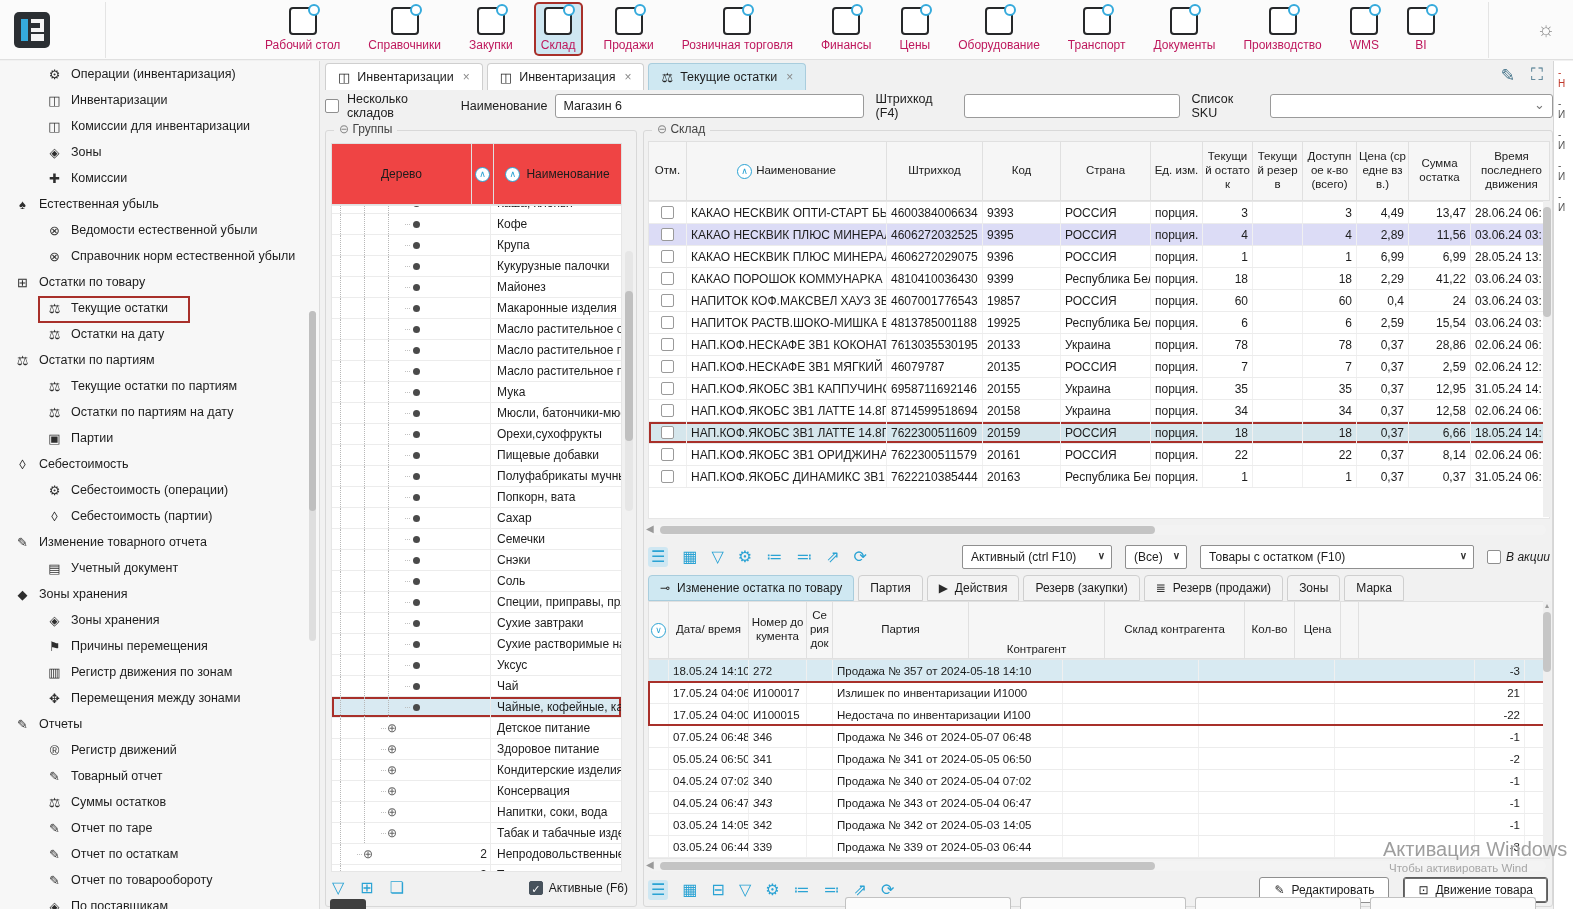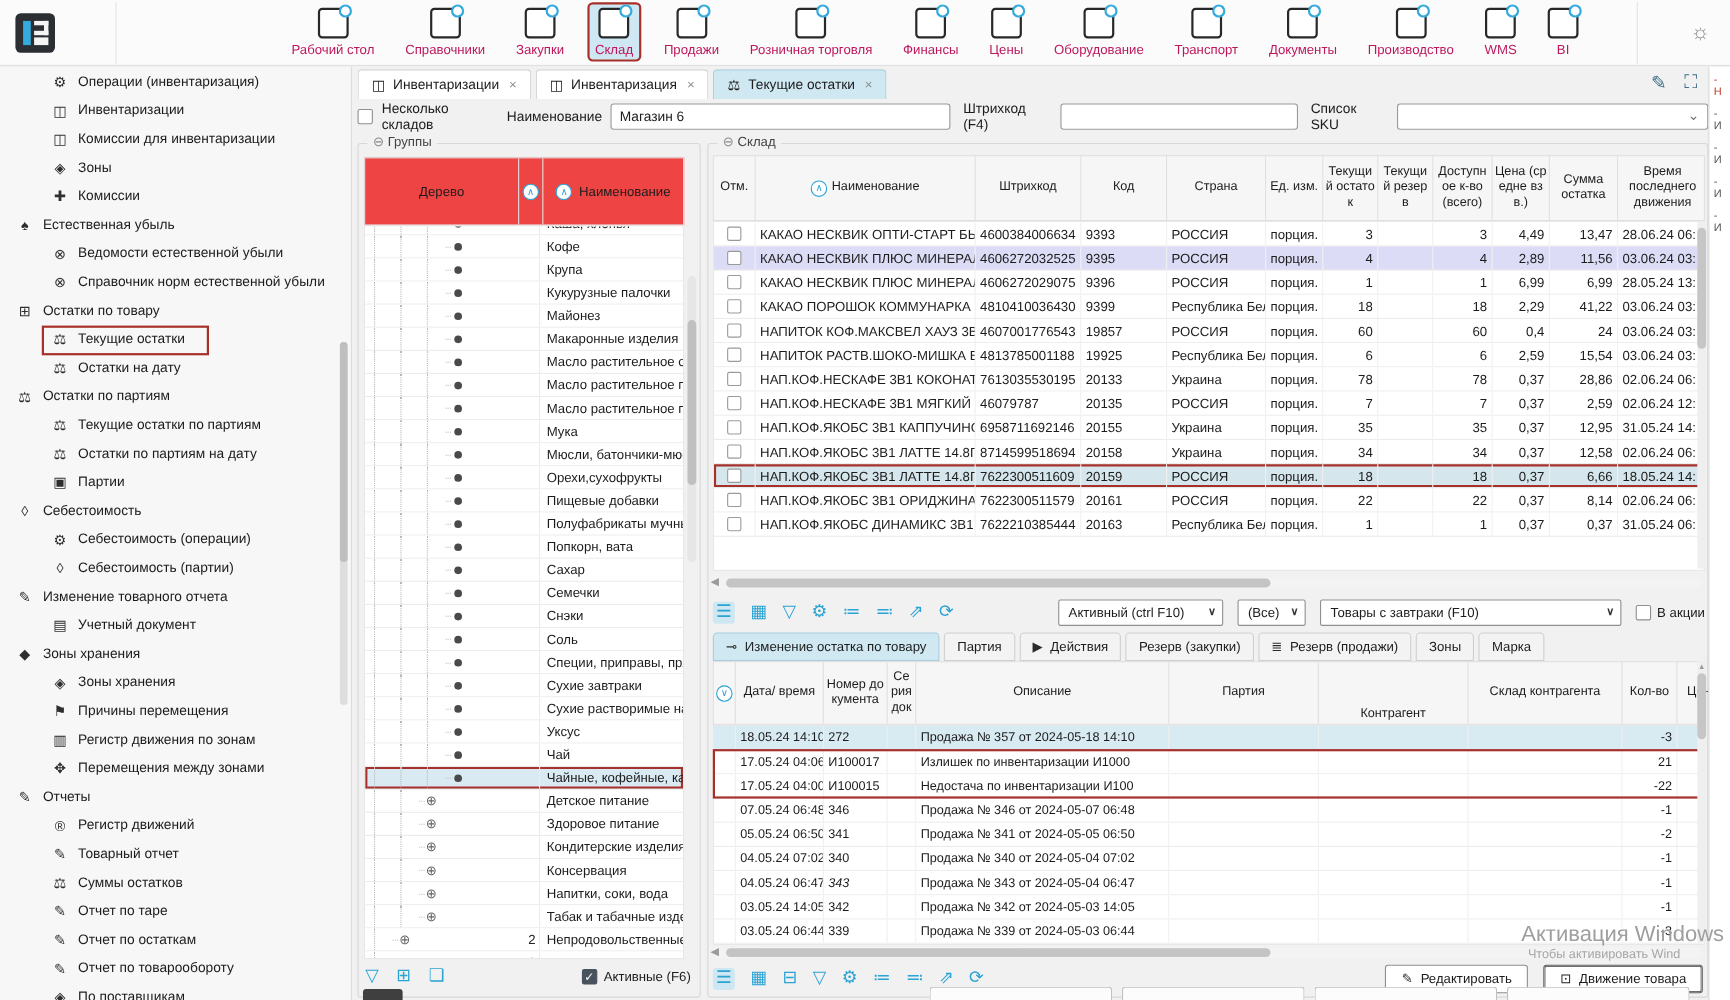--- a/index.html
+++ b/index.html
@@ -92,21 +92,21 @@
   .hscroll .arr { position:absolute; left:-2px; top:-2px; color:#9a9a9a; font-size:10px; }
   .hscroll .thumb { position:absolute; left:12px; top:1px; height:8px; width:495px; background:#c4c4c4; border-radius:4px; }
   #s-vscroll { position:absolute; right:1px; top:70px; width:8px; height:316px; background:#efefef; }
   #s-vscroll::before { content:''; display:block; width:8px; height:110px; margin-top:6px; background:#c6c6c6; border-radius:4px; }
 
   
   #midbar { position:absolute; left:4px; top:412px; width:902px; height:28px; display:flex; align-items:center; gap:13px; }
   #midbar .selbox { height:24px; background:#fff; border:1px solid #8f8f8f; border-radius:2px; font-size:12px; display:flex; align-items:center; padding:0 22px 0 8px; position:relative; white-space:nowrap; }
   #midbar .selbox::after { content:'∨'; position:absolute; right:6px; top:4px; font-size:10px; color:#333; font-weight:bold; }
   #mid-icons { display:flex; gap:14px; align-items:center; }
-  #midbar label { font-size:12px; display:flex; gap:5px; align-items:center; white-space:nowrap; }
+  #midbar label { font-size:12px; display:flex; gap:5px; align-items:center; white-space:nowrap;font-style:italic; }
 
   
   #dtabs { position:absolute; left:4px; top:444px; width:902px; height:26px; display:flex; gap:4px; }
   .dtab { display:inline-flex; align-items:center; gap:7px; padding:0 11px; background:#f3f3f3; border:1px solid #cfcfcf; border-radius:4px 4px 0 0; font-size:12px; cursor:pointer; white-space:nowrap; }
   .dtab.active { background:#cfe8f2; border-color:#a9cddd; }
   .dtab .dt-ico { font-size:12px; color:#2b2b2b; }
 
   
   #mv-head { position:absolute; left:4px; top:470px; width:902px; height:58px; background:#f6f6f6; border:1px solid #e0e0e0; display:flex; font-size:11.5px; }
   #mv-body { position:absolute; left:4px; top:528px; width:902px; height:200px; background:#fff; border:1px solid #e6e6e6; overflow:hidden; }
@@ -1020,21 +1020,21 @@
         <span class="strip-ico">▽</span>
         <span class="strip-ico">⚙</span>
         <span class="strip-ico">≔</span>
         <span class="strip-ico">≕</span>
         <span class="strip-ico">⇗</span>
         <span class="strip-ico">⟳</span>
       </span>
     <span style="flex:1"></span>
     <span class="selbox" style="width:150px">Активный (ctrl F10)</span>
     <span class="selbox" style="width:62px">(Все)</span>
-    <span class="selbox" style="width:274px">Товары с завтраки (F10)</span>
+    <span class="selbox" style="width:274px">Товары с остатком (F10)</span>
     <label>
         <span class="chk"></span>
         <span>В акции</span>
       </label>
   </div>
 
   <div id="dtabs">
       <span class="dtab active">
         <span class="dt-ico">⊸</span>
         <span>Изменение остатка по товару</span>
@@ -1067,23 +1067,20 @@
       </div>
       <div class="s-hc" style="width: 80px;">
         <span>Дата/ время</span>
       </div>
       <div class="s-hc bw" style="width: 58px;">
         <span>Номер документа</span>
       </div>
       <div class="s-hc bw" style="width: 26px;">
         <span>Серия док</span>
       </div>
-      <div class="s-hc" style="width: 230px;">
-        <span>Описание</span>
-      </div>
       <div class="s-hc" style="width: 136px;">
         <span>Партия</span>
       </div>
       <div class="s-hc" style="width: 136px; align-items: flex-end;">
         <span>Контрагент</span>
       </div>
       <div class="s-hc" style="width: 140px;">
         <span>Склад контрагента</span>
       </div>
       <div class="s-hc" style="width: 50px;">

